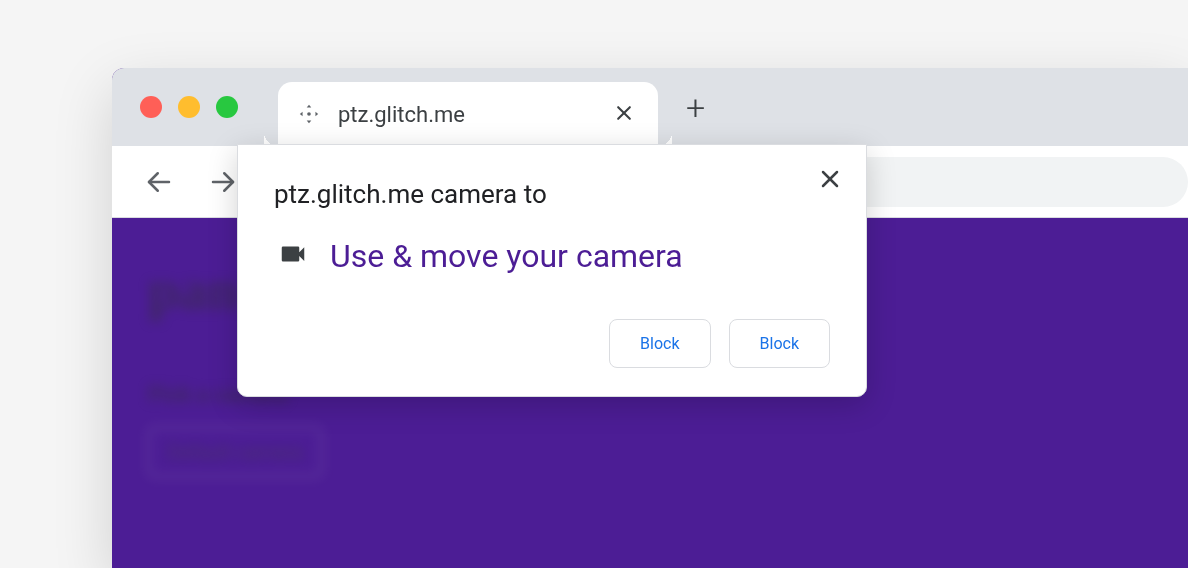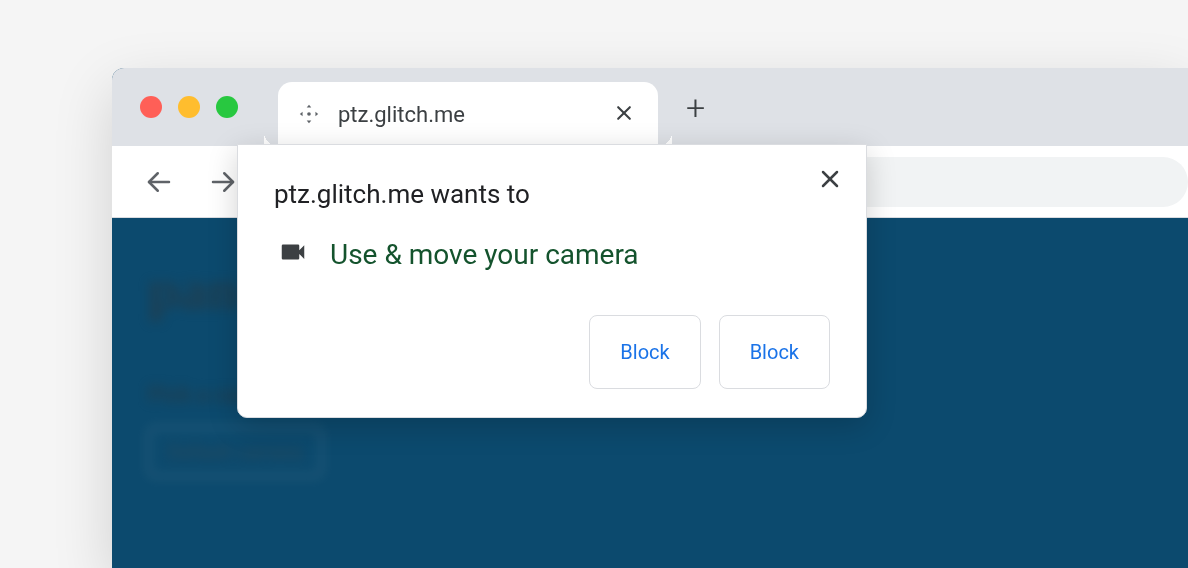--- a/index.html
+++ b/index.html
@@ -10,21 +10,21 @@
       height: 568px;
       overflow: hidden;
       position: relative;
     }
     .browser-window {
       position: absolute;
       top: 68px;
       left: 112px;
       right: 0;
       bottom: 0;
-      background: #0c4a6e;
+      background: #4c1d95;
       border-radius: 12px 0 0 0;
       box-shadow: 0 20px 60px rgba(0,0,0,0.15);
       overflow: visible;
     }
     
     .tab-bar {
       height: 78px;
       background: #dee1e6;
       border-radius: 12px 0 0 0;
       display: flex;
@@ -192,34 +192,34 @@
       display: flex;
       align-items: center;
       gap: 22px;
       padding-left: 4px;
       margin-bottom: 44px;
     }
     .prompt-icon {
       color: #3c4043;
     }
     .prompt-perm-text {
-      font-size: 28px;
-      color: #14532d;
+      font-size: 32px;
+      color: #4c1d95;
     }
     .prompt-buttons {
       display: flex;
       justify-content: flex-end;
       gap: 18px;
     }
     .prompt-btn {
       background: #fff;
       border: 1px solid #dadce0;
       border-radius: 8px;
-      padding: 24px 30px;
-      font-size: 20px;
+      padding: 14px 30px;
+      font-size: 16px;
       color: #1a73e8;
       cursor: pointer;
       font-family: inherit;
     }
   </style>
 </head>
 <body>
 
 <div class="browser-window">
 
@@ -287,21 +287,21 @@
 
 </div>
 
 <div class="prompt">
   <span class="prompt-close">
     <svg width="24" height="24" viewBox="0 0 24 24" fill="none" stroke="currentColor" stroke-width="2.5" stroke-linecap="round">
         <line x1="5" y1="5" x2="19" y2="19"></line>
         <line x1="19" y1="5" x2="5" y2="19"></line>
       </svg>
   </span>
-  <div class="prompt-title">ptz.glitch.me wants to</div>
+  <div class="prompt-title">ptz.glitch.me camera to</div>
   <div class="prompt-perm">
     <span class="prompt-icon">
       <svg width="30" height="30" viewBox="0 0 24 24" fill="currentColor">
           <path d="M17 10.5V7a1 1 0 0 0-1-1H4a1 1 0 0 0-1 1v10a1 1 0 0 0 1 1h12a1 1 0 0 0 1-1v-3.5l4 4v-11l-4 4z"></path>
         </svg>
     </span>
     <span class="prompt-perm-text">Use &amp; move your camera</span>
   </div>
   <div class="prompt-buttons">
     <button class="prompt-btn">Block</button>

